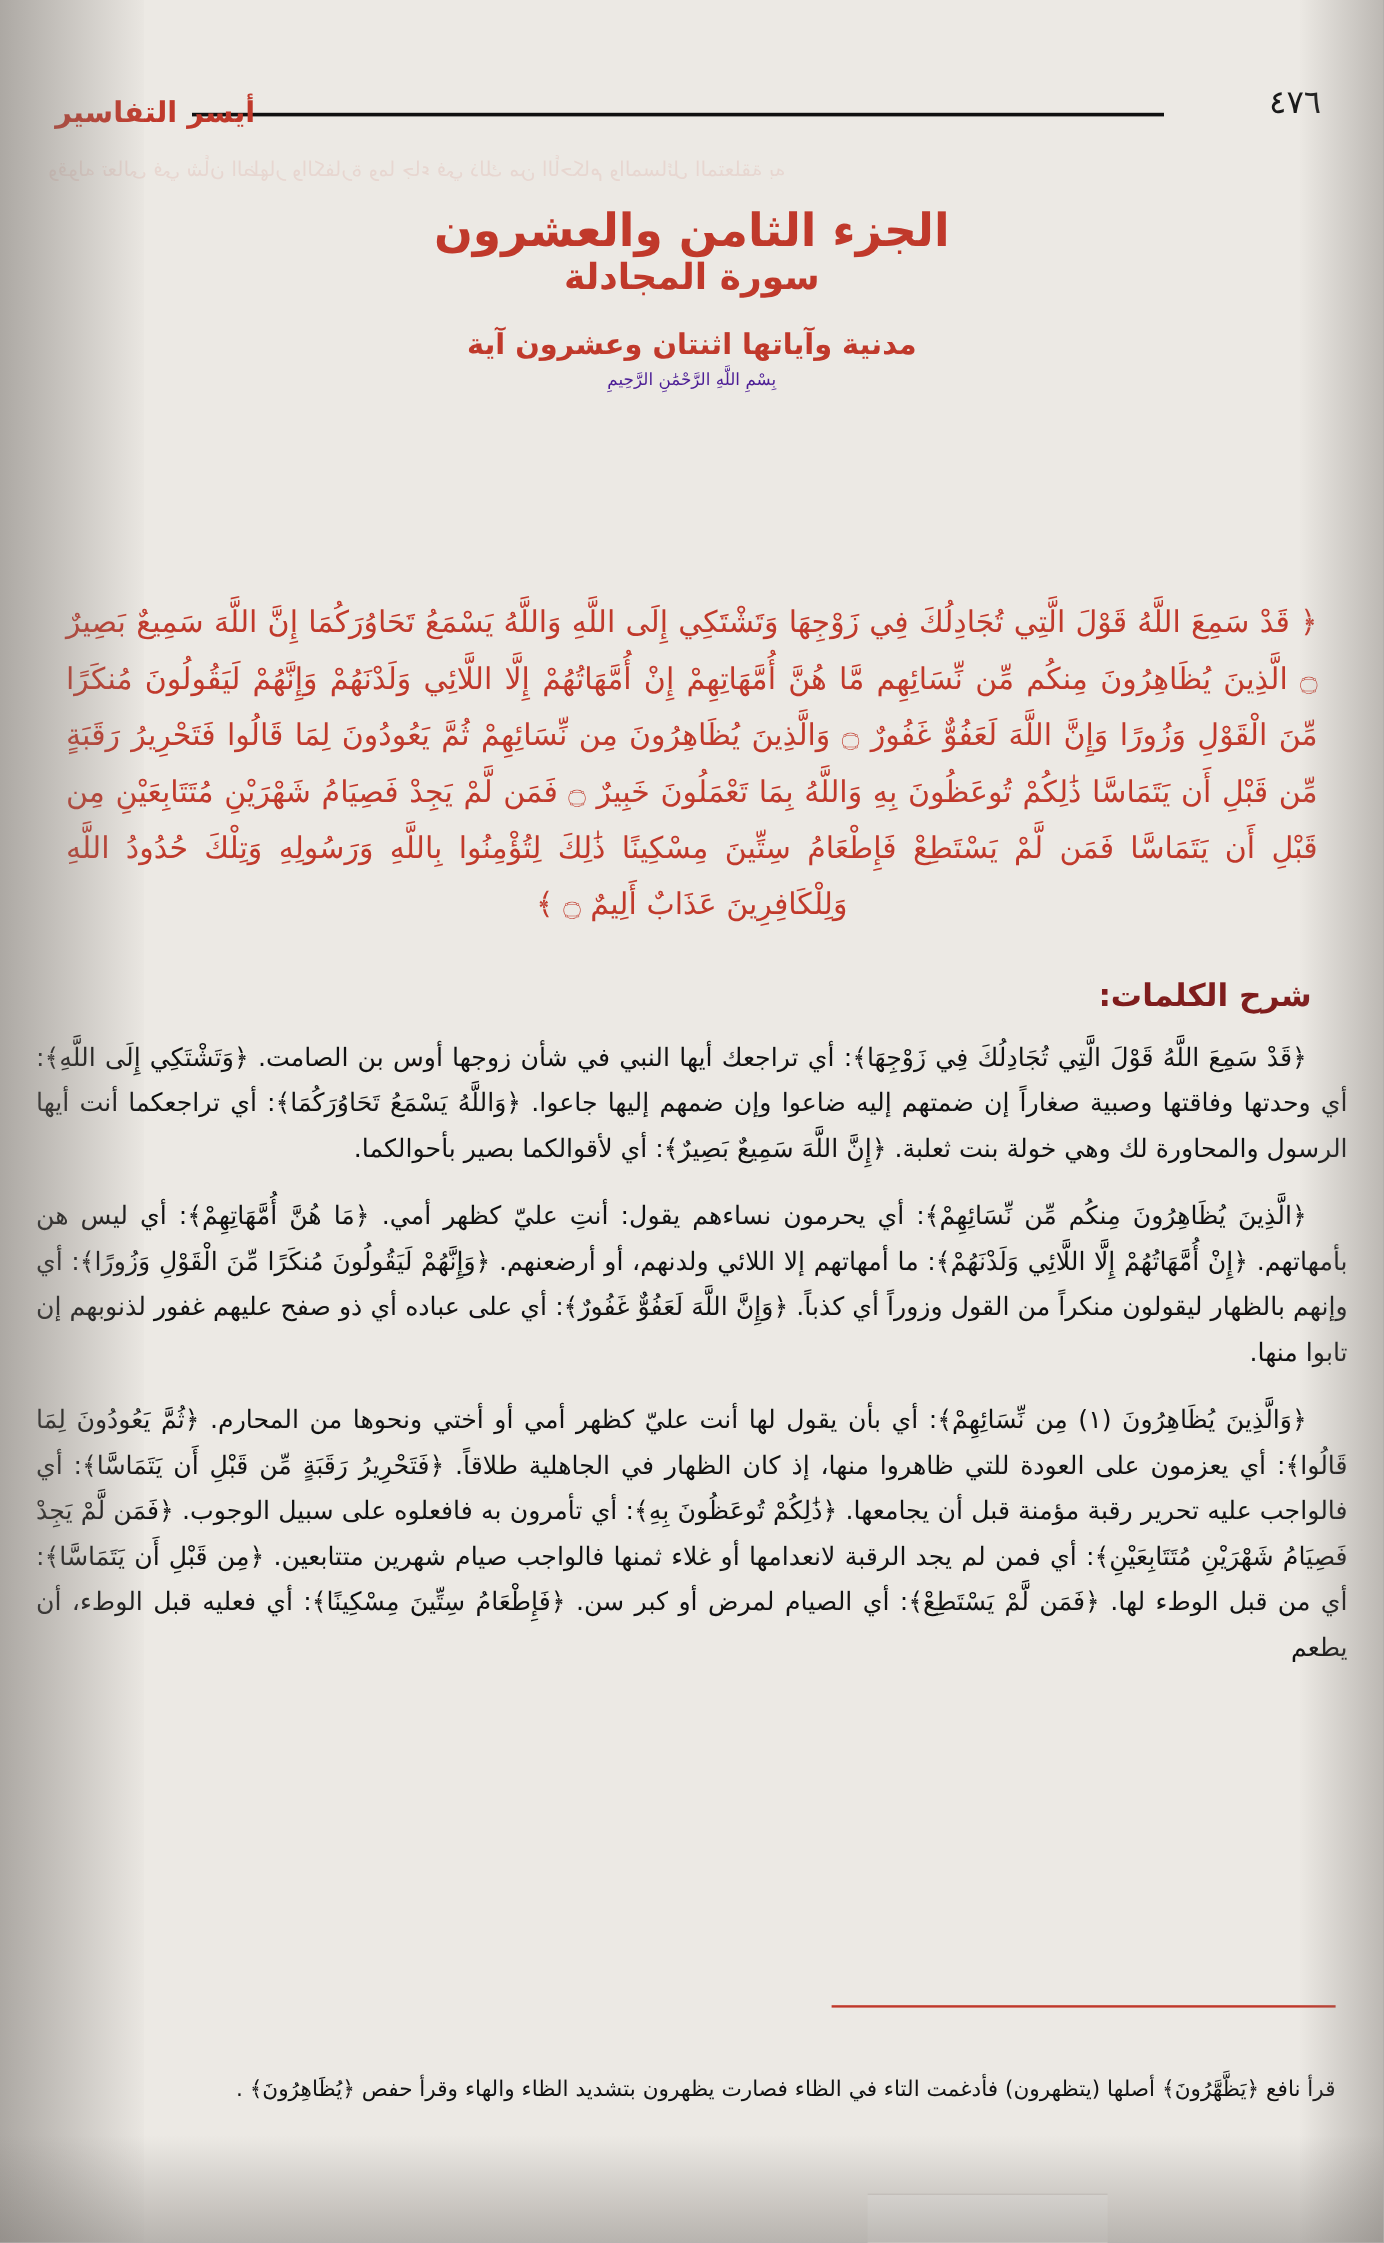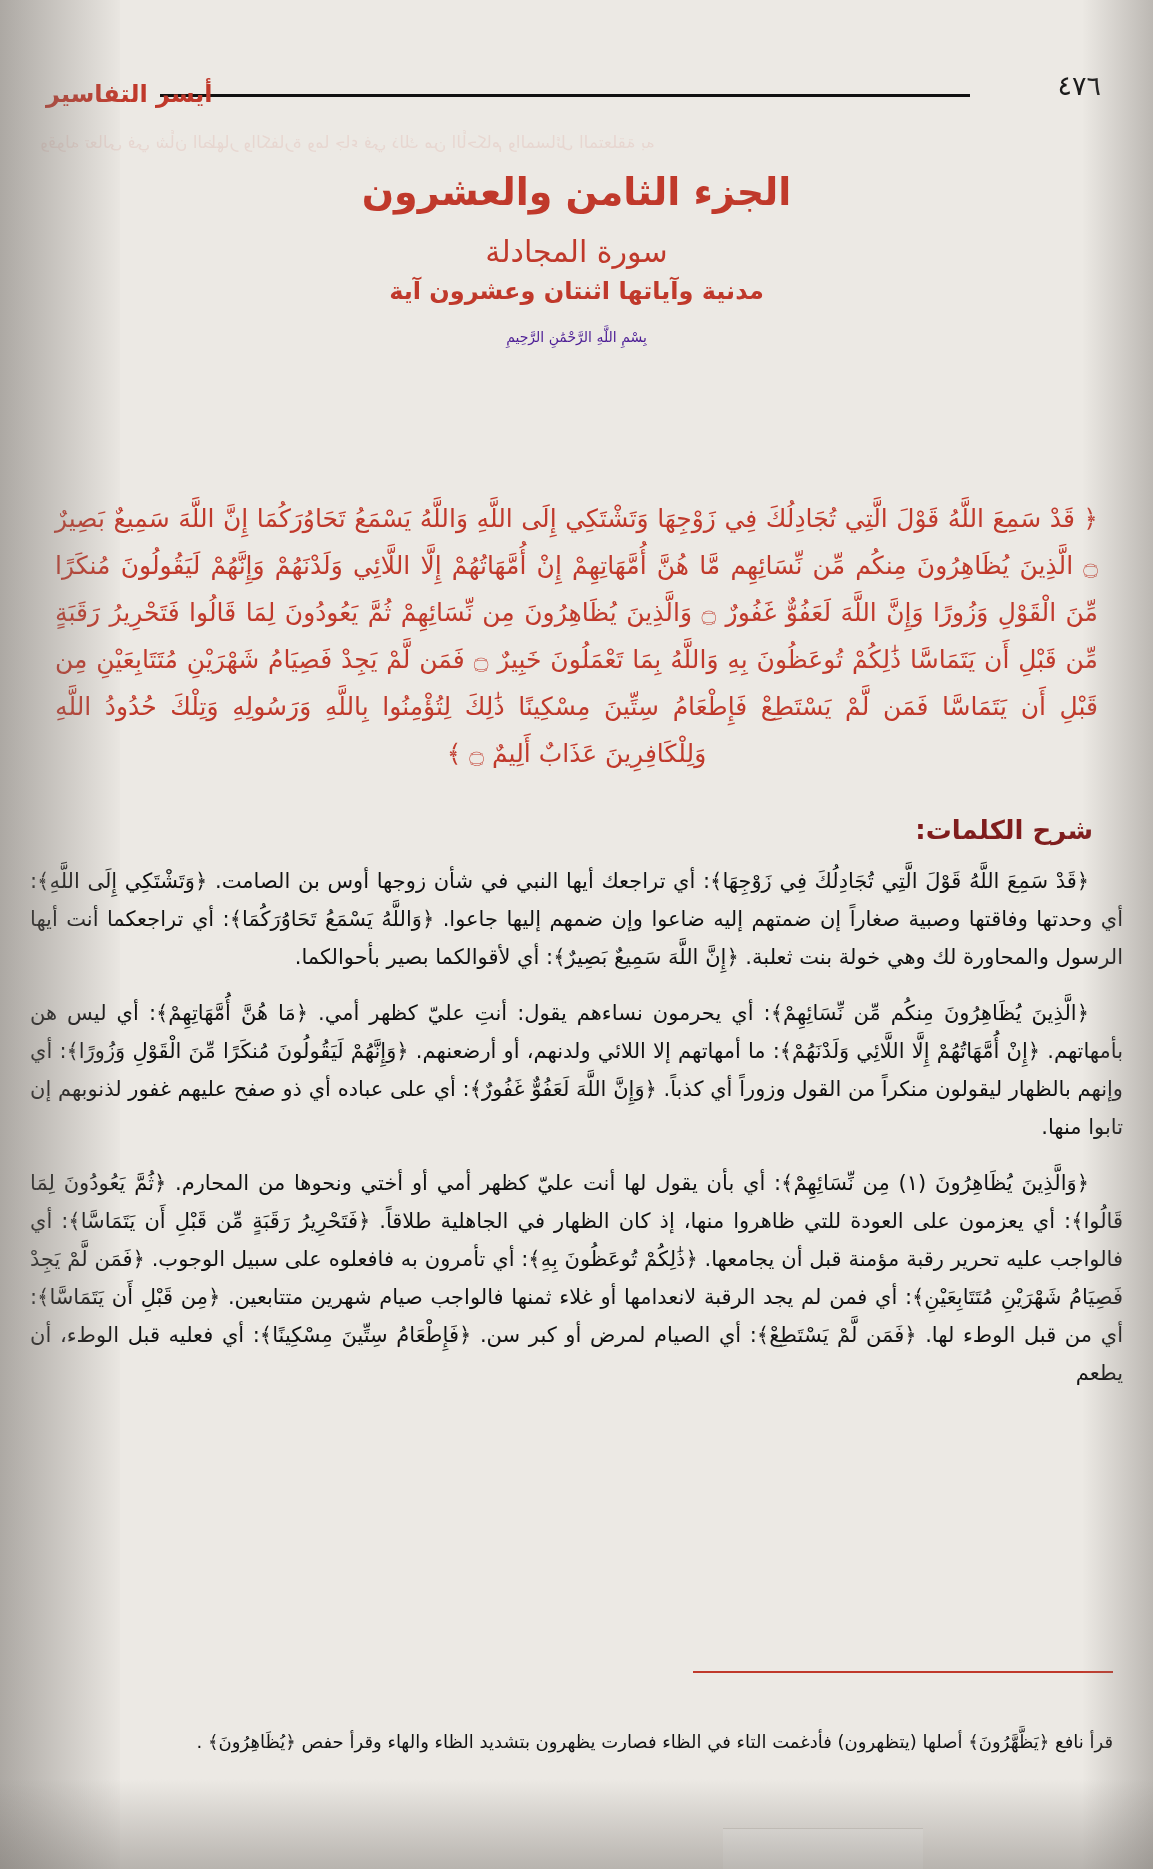--- a/index.html
+++ b/index.html
@@ -89,34 +89,34 @@
     position: absolute;
     top: 170px;
     left: 0; right: 0;
     text-align: center;
   }
   .juz-title {
     font-size: 38px;
     color: #c0392b;
     font-weight: bold;
     letter-spacing: -1px;
-    margin-bottom: 20px;
+    margin-bottom: 0;
   }
   .surah-title {
     font-size: 30px;
     color: #c0392b;
-    font-weight: normal;
-    margin-bottom: 8px;
+    font-weight: bold;
+    margin-bottom: 24px;
     text-align: center;
   }
   .surah-sub {
     font-size: 24px;
     color: #c0392b;
     font-weight: bold;
-    margin-bottom: 24px;
+    margin-bottom: 8px;
   }
   .basmala {
     font-size: 14px;
     color: #4c1d95;
   }
 
   
   .quran {
     position: absolute;
     top: 495px;

